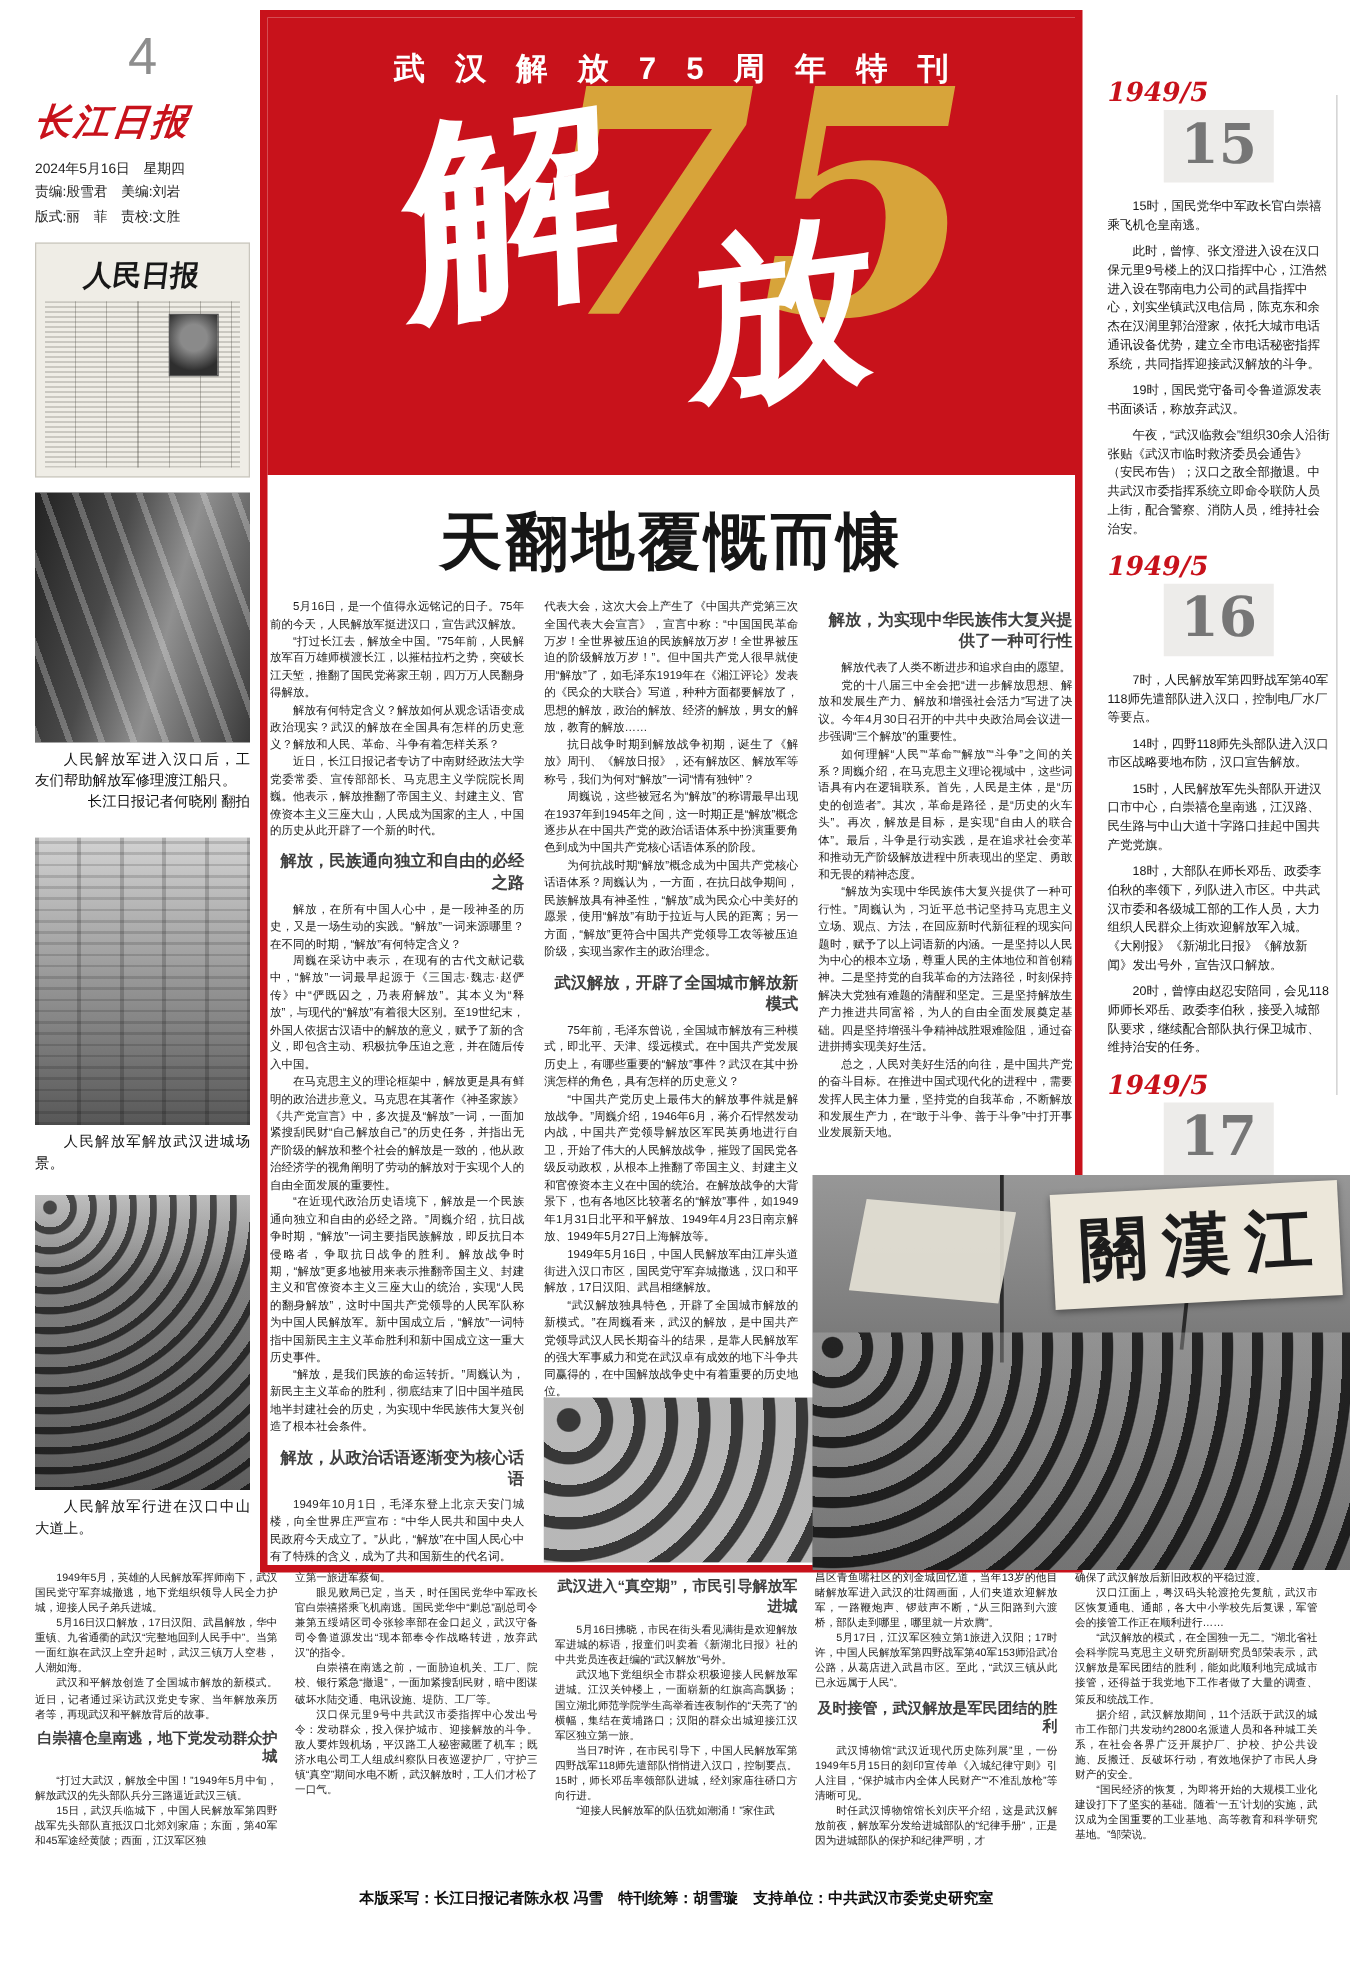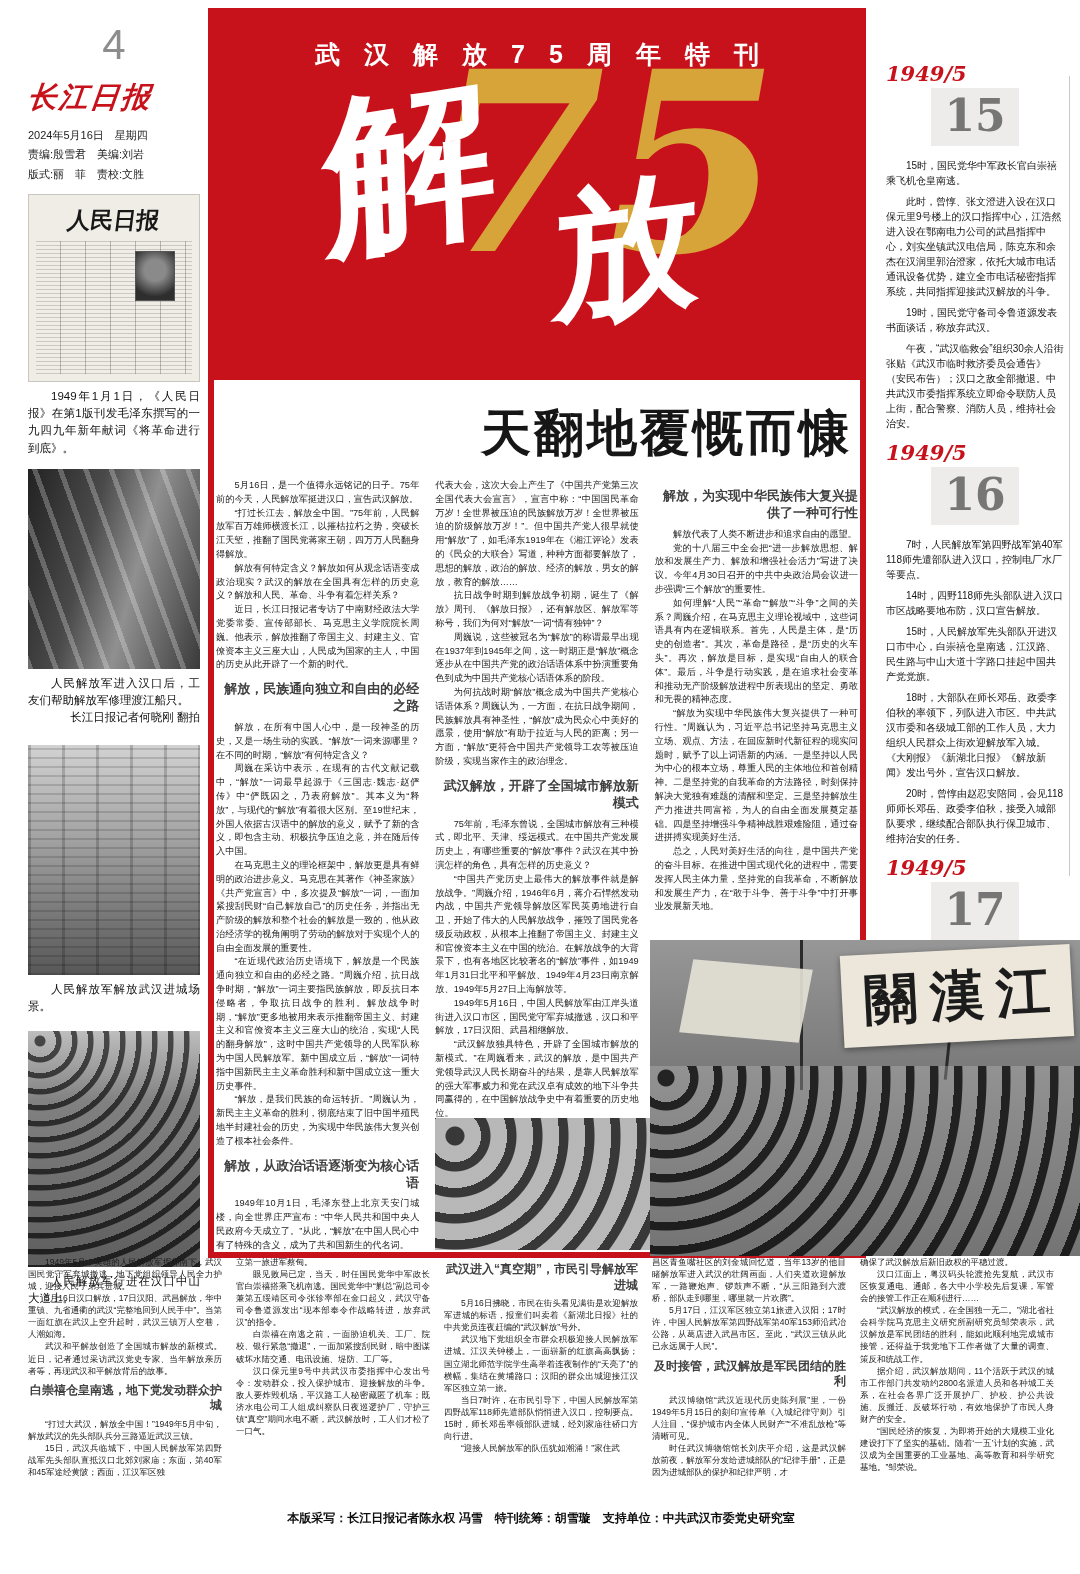--- a/index.html
+++ b/index.html
@@ -34,21 +34,21 @@
   .special{position:absolute;left:208px;top:8px;width:658px;height:1250px;border:6px solid #c8121b;
            background:#fff;box-sizing:border-box;}
   .banner{height:366px;background:#c8121b;position:relative;overflow:hidden;}
   .banner-title{padding-top:24px;text-align:center;color:#fff;font-size:25px;font-weight:bold;
                 letter-spacing:24px;text-indent:24px;white-space:nowrap;}
   .gold-num{position:absolute;top:24px;left:50%;transform:translateX(-30%) skewX(-10deg);
             font-family:"DejaVu Serif",serif;font-size:250px;font-weight:bold;color:#d7a43a;line-height:1;}
   .callig{position:absolute;font-family:"DejaVu Serif",serif;font-weight:900;color:#fff;line-height:1;}
   .callig-jie{top:66px;left:110px;font-size:172px;transform:rotate(-9deg) skewX(-7deg);}
   .callig-fang{top:158px;left:338px;font-size:148px;transform:rotate(-7deg) skewX(-7deg);}
-  .headline{margin:20px 8px 12px;text-align:right;font-size:50px;font-weight:900;color:#161616;letter-spacing:3px;}
+  .headline{margin:20px 8px 12px;text-align:center;font-size:50px;font-weight:900;color:#161616;letter-spacing:3px;}
   .cols{display:flex;gap:16px;padding:0 2px;height:778px;overflow:hidden;}
   .col{flex:1;font-size:9.2px;line-height:1.5;color:#1b1b1b;text-align:justify;}
   .para{text-indent:2em;margin:0;}
   .para.ni{text-indent:0;}
   .subhead{font-weight:bold;font-size:13px;color:#404040;text-align:right;margin:9px 0 6px;line-height:1.3;}
   
   .parade-inner{position:absolute;left:435px;top:1118px;width:431px;height:132px;z-index:6;background:#b4b4b4;overflow:hidden;}
   .parade-inner::after{content:"";position:absolute;inset:0;
       background:repeating-radial-gradient(circle at 20px 18px,rgba(25,25,25,.8) 0 9px,rgba(190,190,190,.35) 10px 26px);}
   .parade-main{position:absolute;left:650px;top:940px;width:430px;height:316px;z-index:7;overflow:hidden;
@@ -92,21 +92,20 @@
     <div>2024年5月16日　星期四</div>
     <div>责编:殷雪君　美编:刘岩</div>
     <div>版式:丽　菲　责校:文胜</div>
   </div>
 
   <div class="photo photo1">
     <div class="np-top">人民日报</div>
     <div class="np-cols"></div>
     <div class="np-portrait"></div>
   </div>
-  <p class="caption">1949年1月1日，《人民日报》在第1版刊发毛泽东撰写的一九四九年新年献词《将革命进行到底》。</p>
 
   <div class="photo photo2"></div>
   <p class="caption"><span>人民解放军进入汉口后，工友们帮助解放军修理渡江船只。</span><span class="credit">长江日报记者何晓刚 翻拍</span></p>
 
   <div class="photo photo3"></div>
   <p class="caption">人民解放军解放武汉进城场景。</p>
 
   <div class="photo photo4"></div>
   <p class="caption">人民解放军行进在汉口中山大道上。</p>
 </div>

